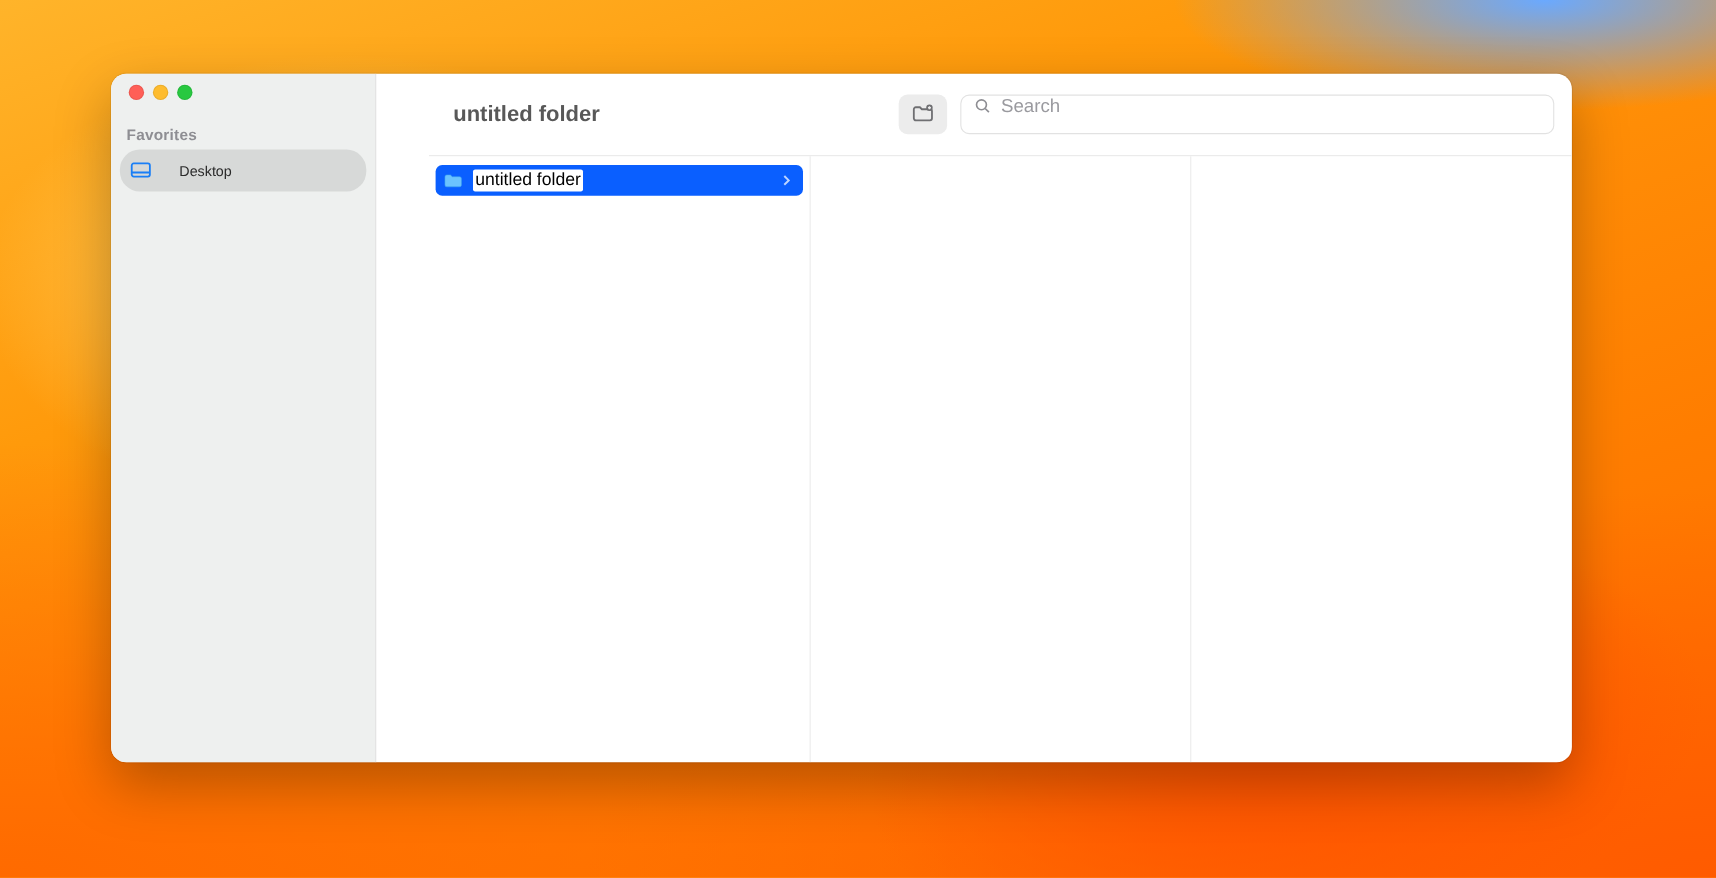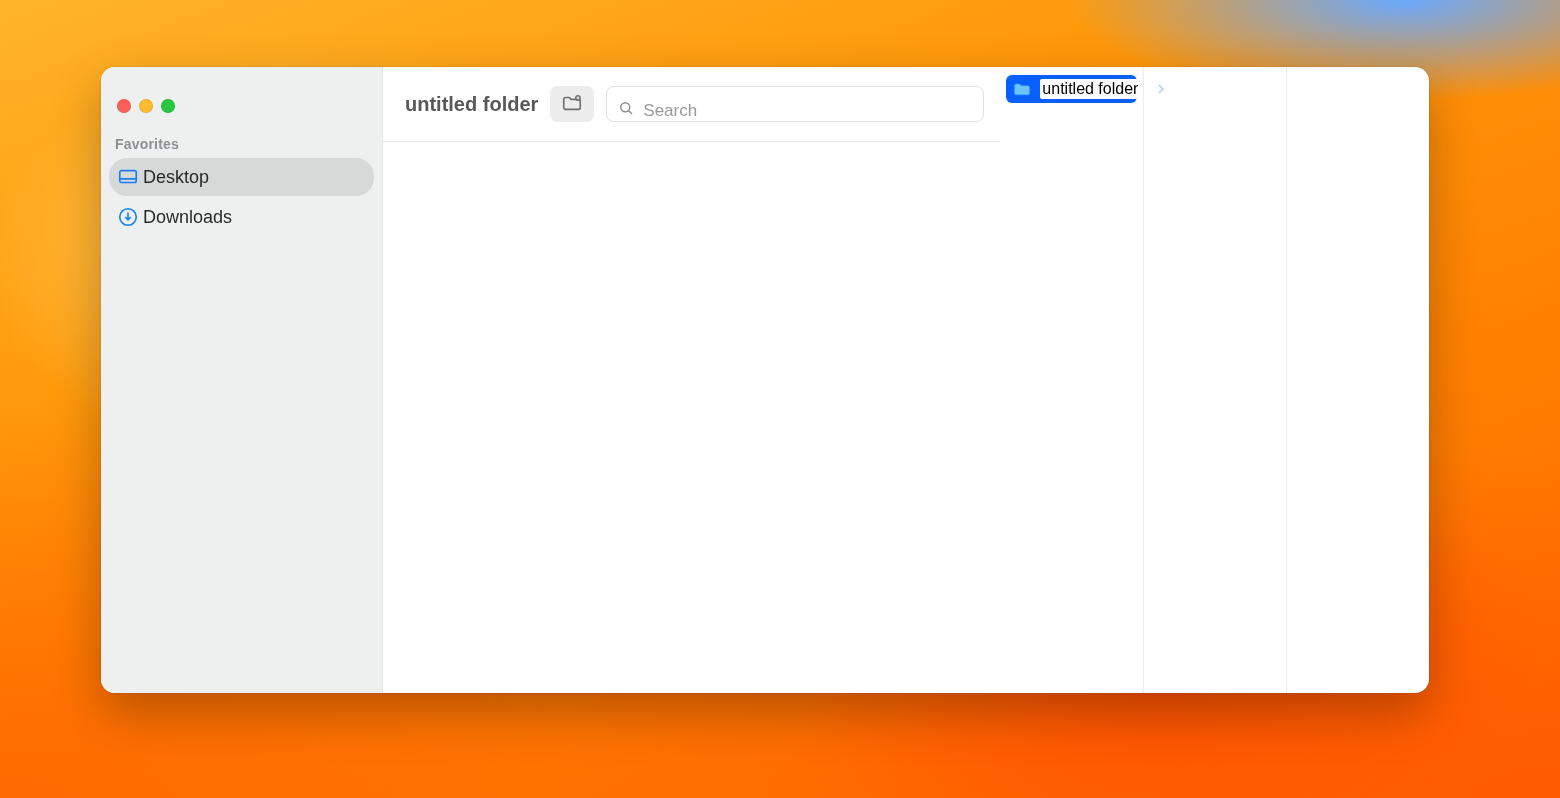--- a/index.html
+++ b/index.html
@@ -51,26 +51,26 @@
     background: #ffffff;
     border-radius: 14px;
     box-shadow:
       0 20px 50px rgba(0,0,0,0.28),
       0 0 0 1px rgba(0,0,0,0.06);
     display: flex;
     overflow: hidden;
   }
 
   .sidebar {
-    width: 282px;
+    width: 241px;
     background: #eef0ef;
     border-right: 1px solid #e3e3e3;
     display: flex;
     flex-direction: column;
-    padding-top: 32px;
+    padding-top: 10px;
   }
 
   .traffic-lights {
     display: flex;
     gap: 8px;
     padding: 0 0 23px 16px;
   }
   .dot {
     width: 14px;
     height: 14px;
@@ -91,27 +91,27 @@
 
   .side-list {
     display: flex;
     flex-direction: column;
     gap: 2px;
     padding: 0 8px;
   }
   .side-item {
     display: flex;
     align-items: center;
-    gap: 4px;
+    gap: 24px;
     height: 38px;
     padding: 0 8px 0 8px;
     border-radius: 18px;
     color: #2a2a2a;
     cursor: default;
-    font-size: 18px;
+    font-size: 13px;
   }
   .side-item.selected {
     background: #d7d9d8;
   }
   .side-item .icon-slot {
     width: 22px;
     height: 22px;
     display: flex;
     align-items: center;
     justify-content: center;
@@ -124,22 +124,23 @@
   .side-item .label {
     flex: 1;
     white-space: nowrap;
     overflow: hidden;
     text-overflow: ellipsis;
   }
 
   .main {
     flex: 1;
     display: flex;
-    flex-direction: row;
+    flex-direction: column;
     min-width: 0;
+    margin-left: 48px;
   }
 
   .toolbar {
     height: 75px;
     display: flex;
     align-items: center;
     padding: 0 16px 0 22px;
     border-bottom: 1px solid #e9e9e9;
     gap: 12px;
   }
@@ -156,26 +157,26 @@
     background: #ececec;
     display: flex;
     align-items: center;
     justify-content: center;
     border: none;
     cursor: pointer;
   }
   .new-folder-btn svg { width: 22px; height: 22px; }
 
   .search-wrap {
-    width: 378px;
+    width: 540px;
     height: 36px;
     border: 1px solid #e2e2e2;
     border-radius: 8px;
     display: flex;
-    align-items: flex-end;
+    align-items: flex-start;
     padding: 0 10px;
     gap: 8px;
     background: #fff;
   }
   .search-wrap svg { width: 18px; height: 18px; flex:0 0 18px; }
   .search-wrap input {
     border: none;
     outline: none;
     font-size: 17px;
     color: #8e8e93;
@@ -260,30 +261,20 @@
       <div class="side-item selected">
         <span class="icon-slot">
           <svg viewBox="0 0 24 24" fill="none" stroke="#1a7ff6" stroke-width="1.8">
             <rect x="3" y="5" width="18" height="13" rx="2"></rect>
             <line x1="3" y1="14" x2="21" y2="14"></line>
           </svg>
         </span>
         <span class="label">Desktop</span>
       </div>
 
-      <div class="side-item">
-        <span class="icon-slot">
-          <svg viewBox="0 0 24 24" fill="none" stroke="#1a7ff6" stroke-width="1.8">
-            <circle cx="12" cy="12" r="9"></circle>
-            <path d="M12 7v7"></path>
-            <path d="M9 12l3 3 3-3"></path>
-          </svg>
-        </span>
-        <span class="label">Downloads</span>
-      </div>
 
 
 
     </div>
   </aside>
 
   <div class="main">
 
     <div class="toolbar">
       <div class="title">untitled folder</div>

